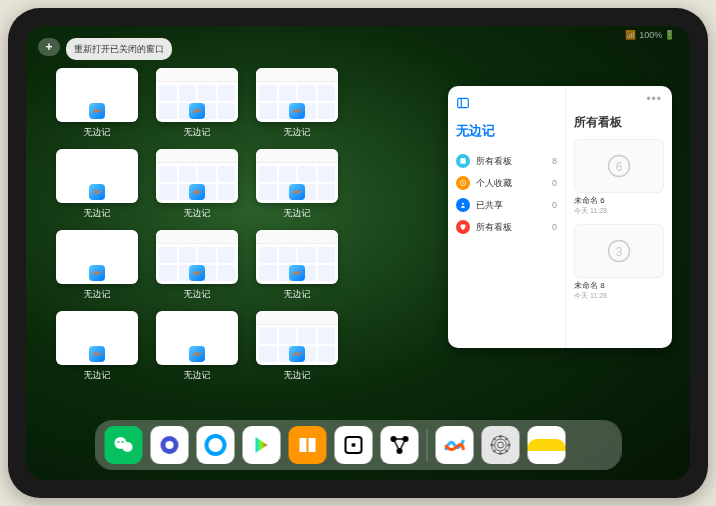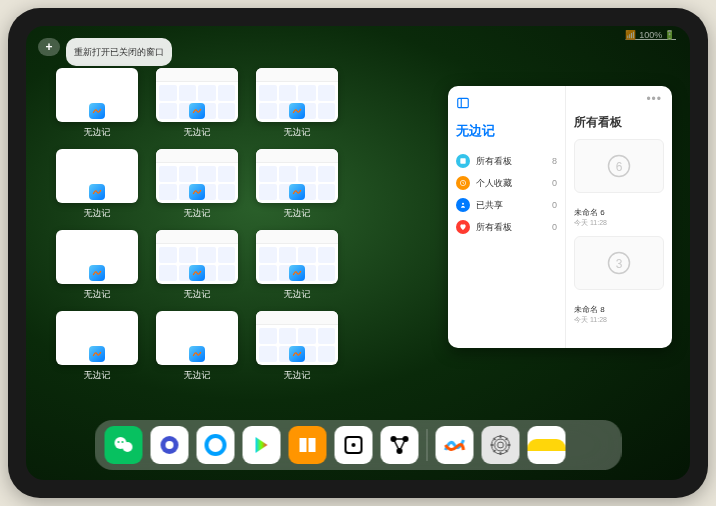--- a/index.html
+++ b/index.html
@@ -28,21 +28,20 @@
   position: relative;
   overflow: hidden;
 }
 .status-bar {
   position: absolute;
   top: 4px;
   right: 14px;
   color: #fff;
   font-size: 9px;
   opacity: 0.6;
-  text-decoration: underline;
 }
 .top-buttons {
   position: absolute;
   top: 12px;
   left: 12px;
   display: flex;
   gap: 6px;
 }
 .plus-btn {
   width: 22px;
@@ -50,21 +49,21 @@
   background: rgba(255,255,255,0.25);
   border-radius: 10px;
   display: flex;
   align-items: center;
   justify-content: center;
   color: #fff;
   font-size: 12px;
   font-weight: bold;
 }
 .reopen-btn {
-  height: 28px;
+  height: 22px;
   padding: 0 8px;
   background: rgba(255,255,255,0.9);
   border-radius: 10px;
   display: flex;
   align-items: center;
   font-size: 9px;
   color: #333;
 }
 .grid-area {
   position: absolute;
@@ -209,21 +208,21 @@
   border: 1px solid #eee;
   border-radius: 6px;
   display: flex;
   align-items: center;
   justify-content: center;
 }
 .board-preview svg { width: 30px; height: 30px; }
 .board-name {
   font-size: 8px;
   color: #333;
-  margin-top: 14px;
+  margin-top: 2px;
 }
 .board-date {
   font-size: 7px;
   color: #aaa;
 }
 .dock {
   position: absolute;
   bottom: 10px;
   left: 50%;
   transform: translateX(-50%);

